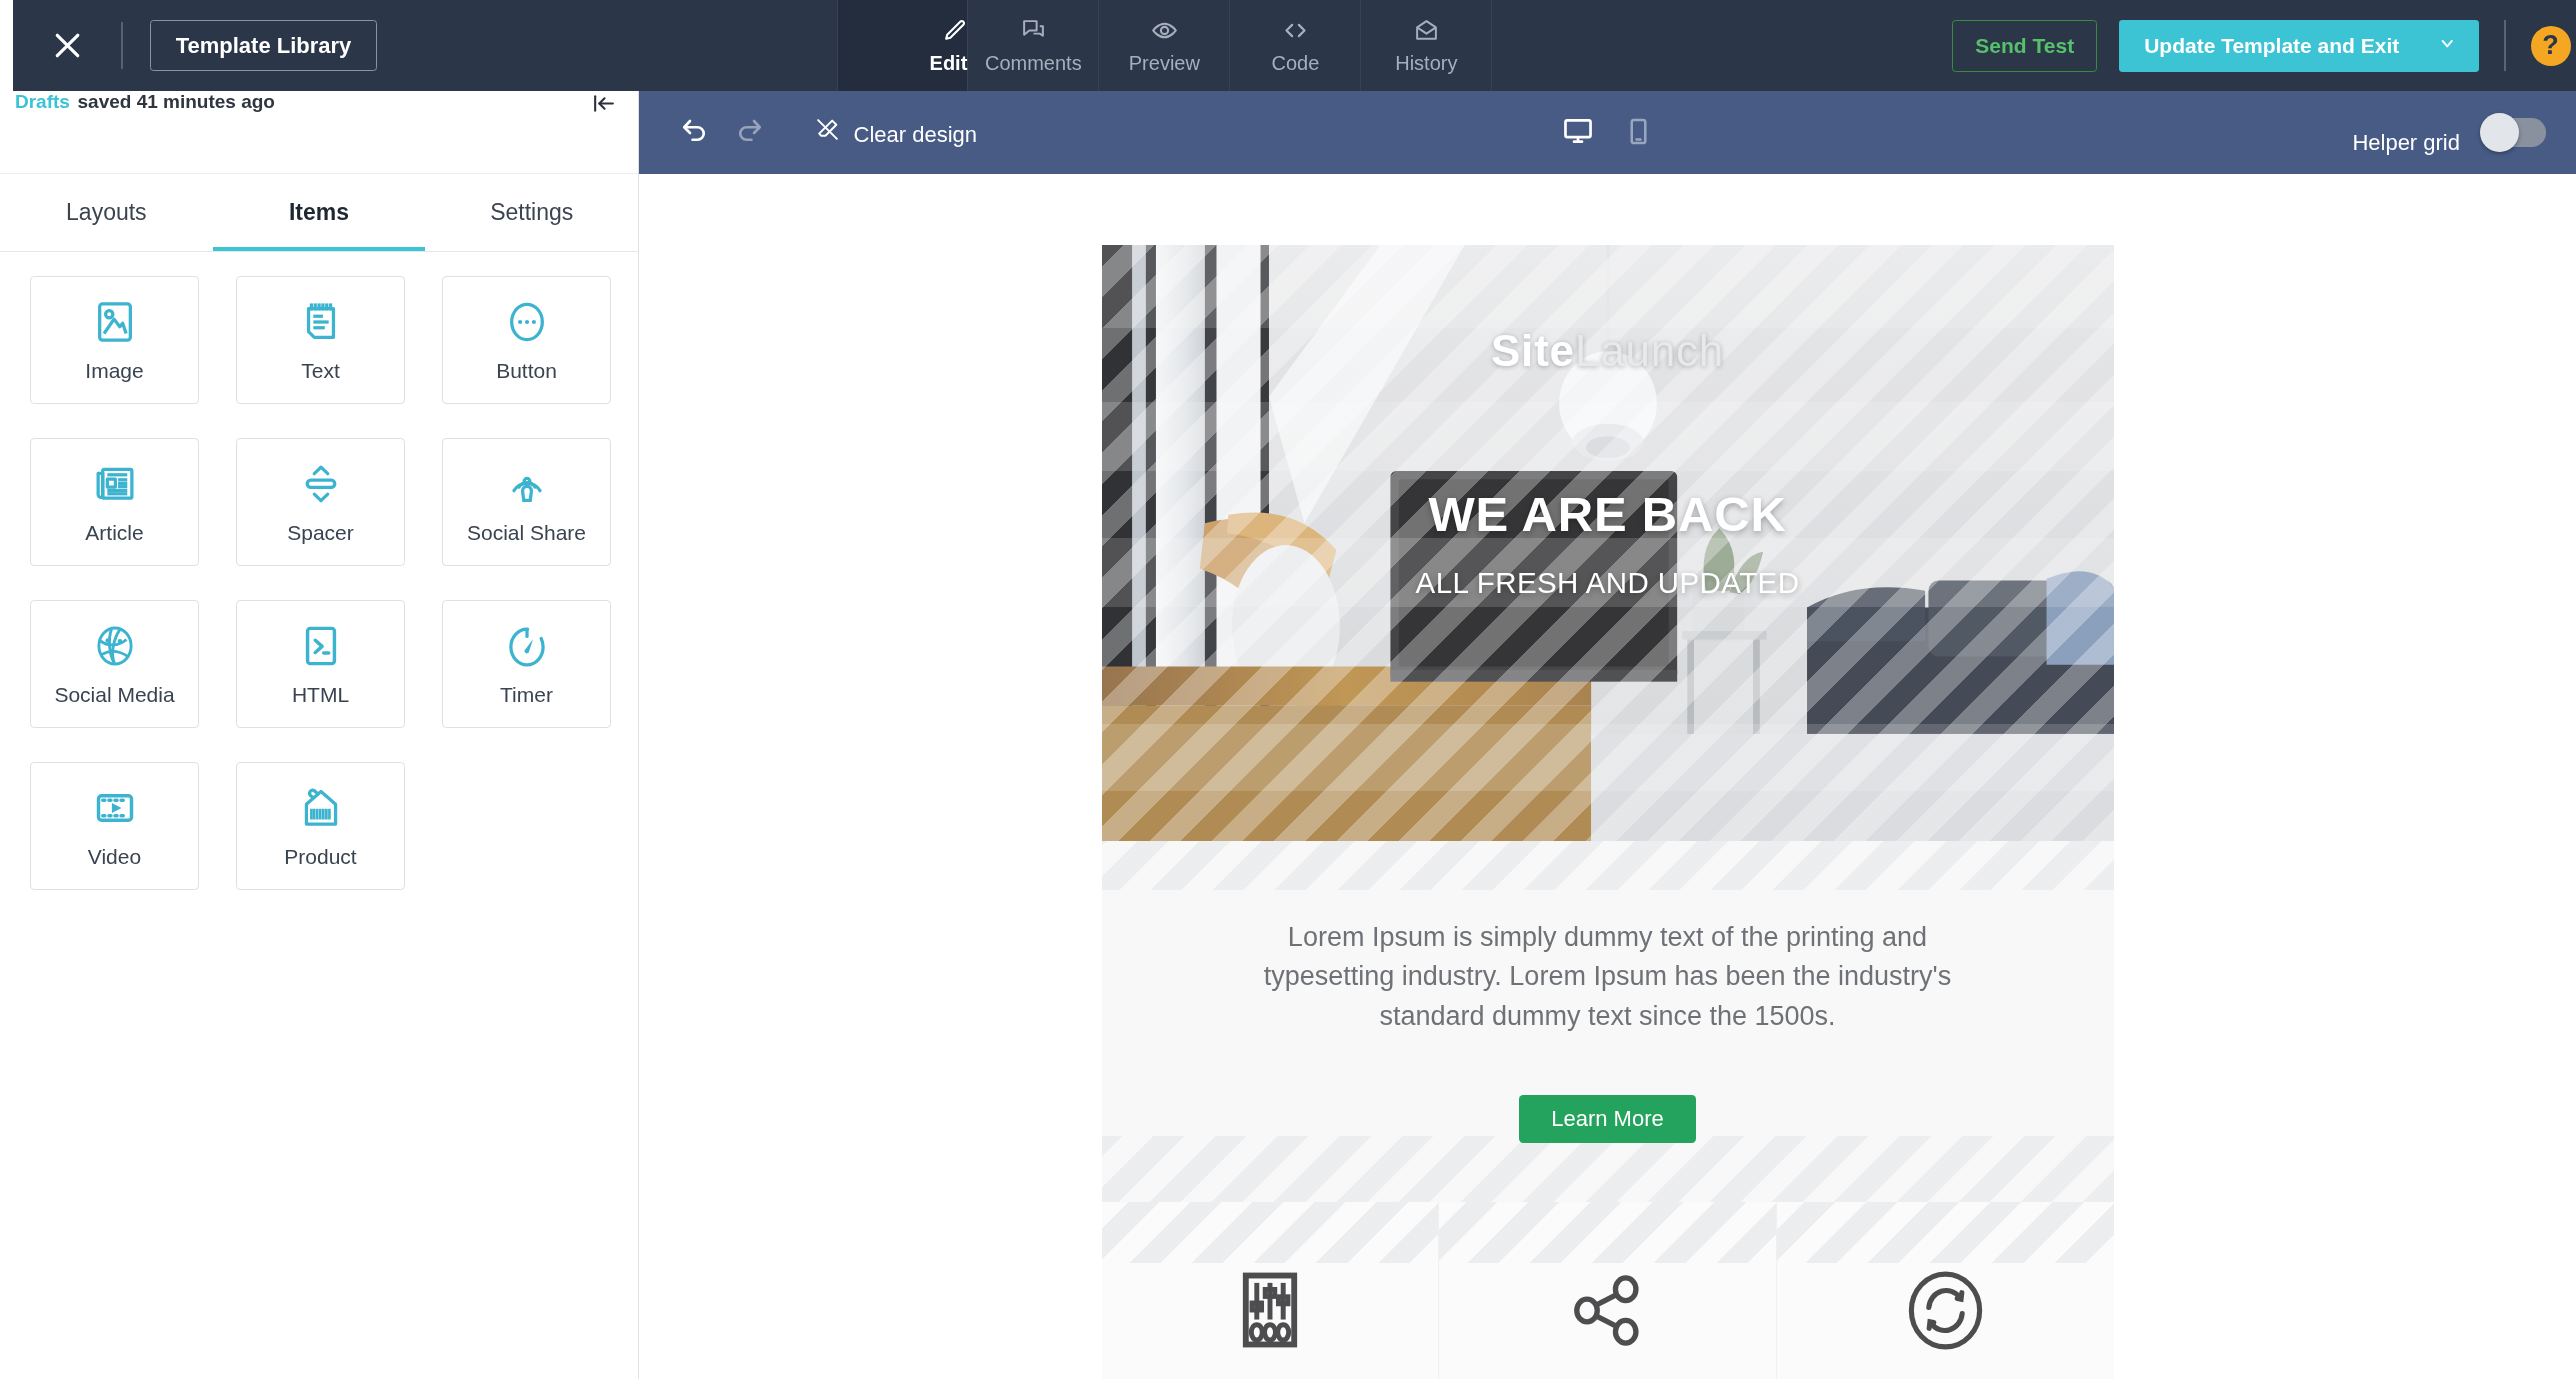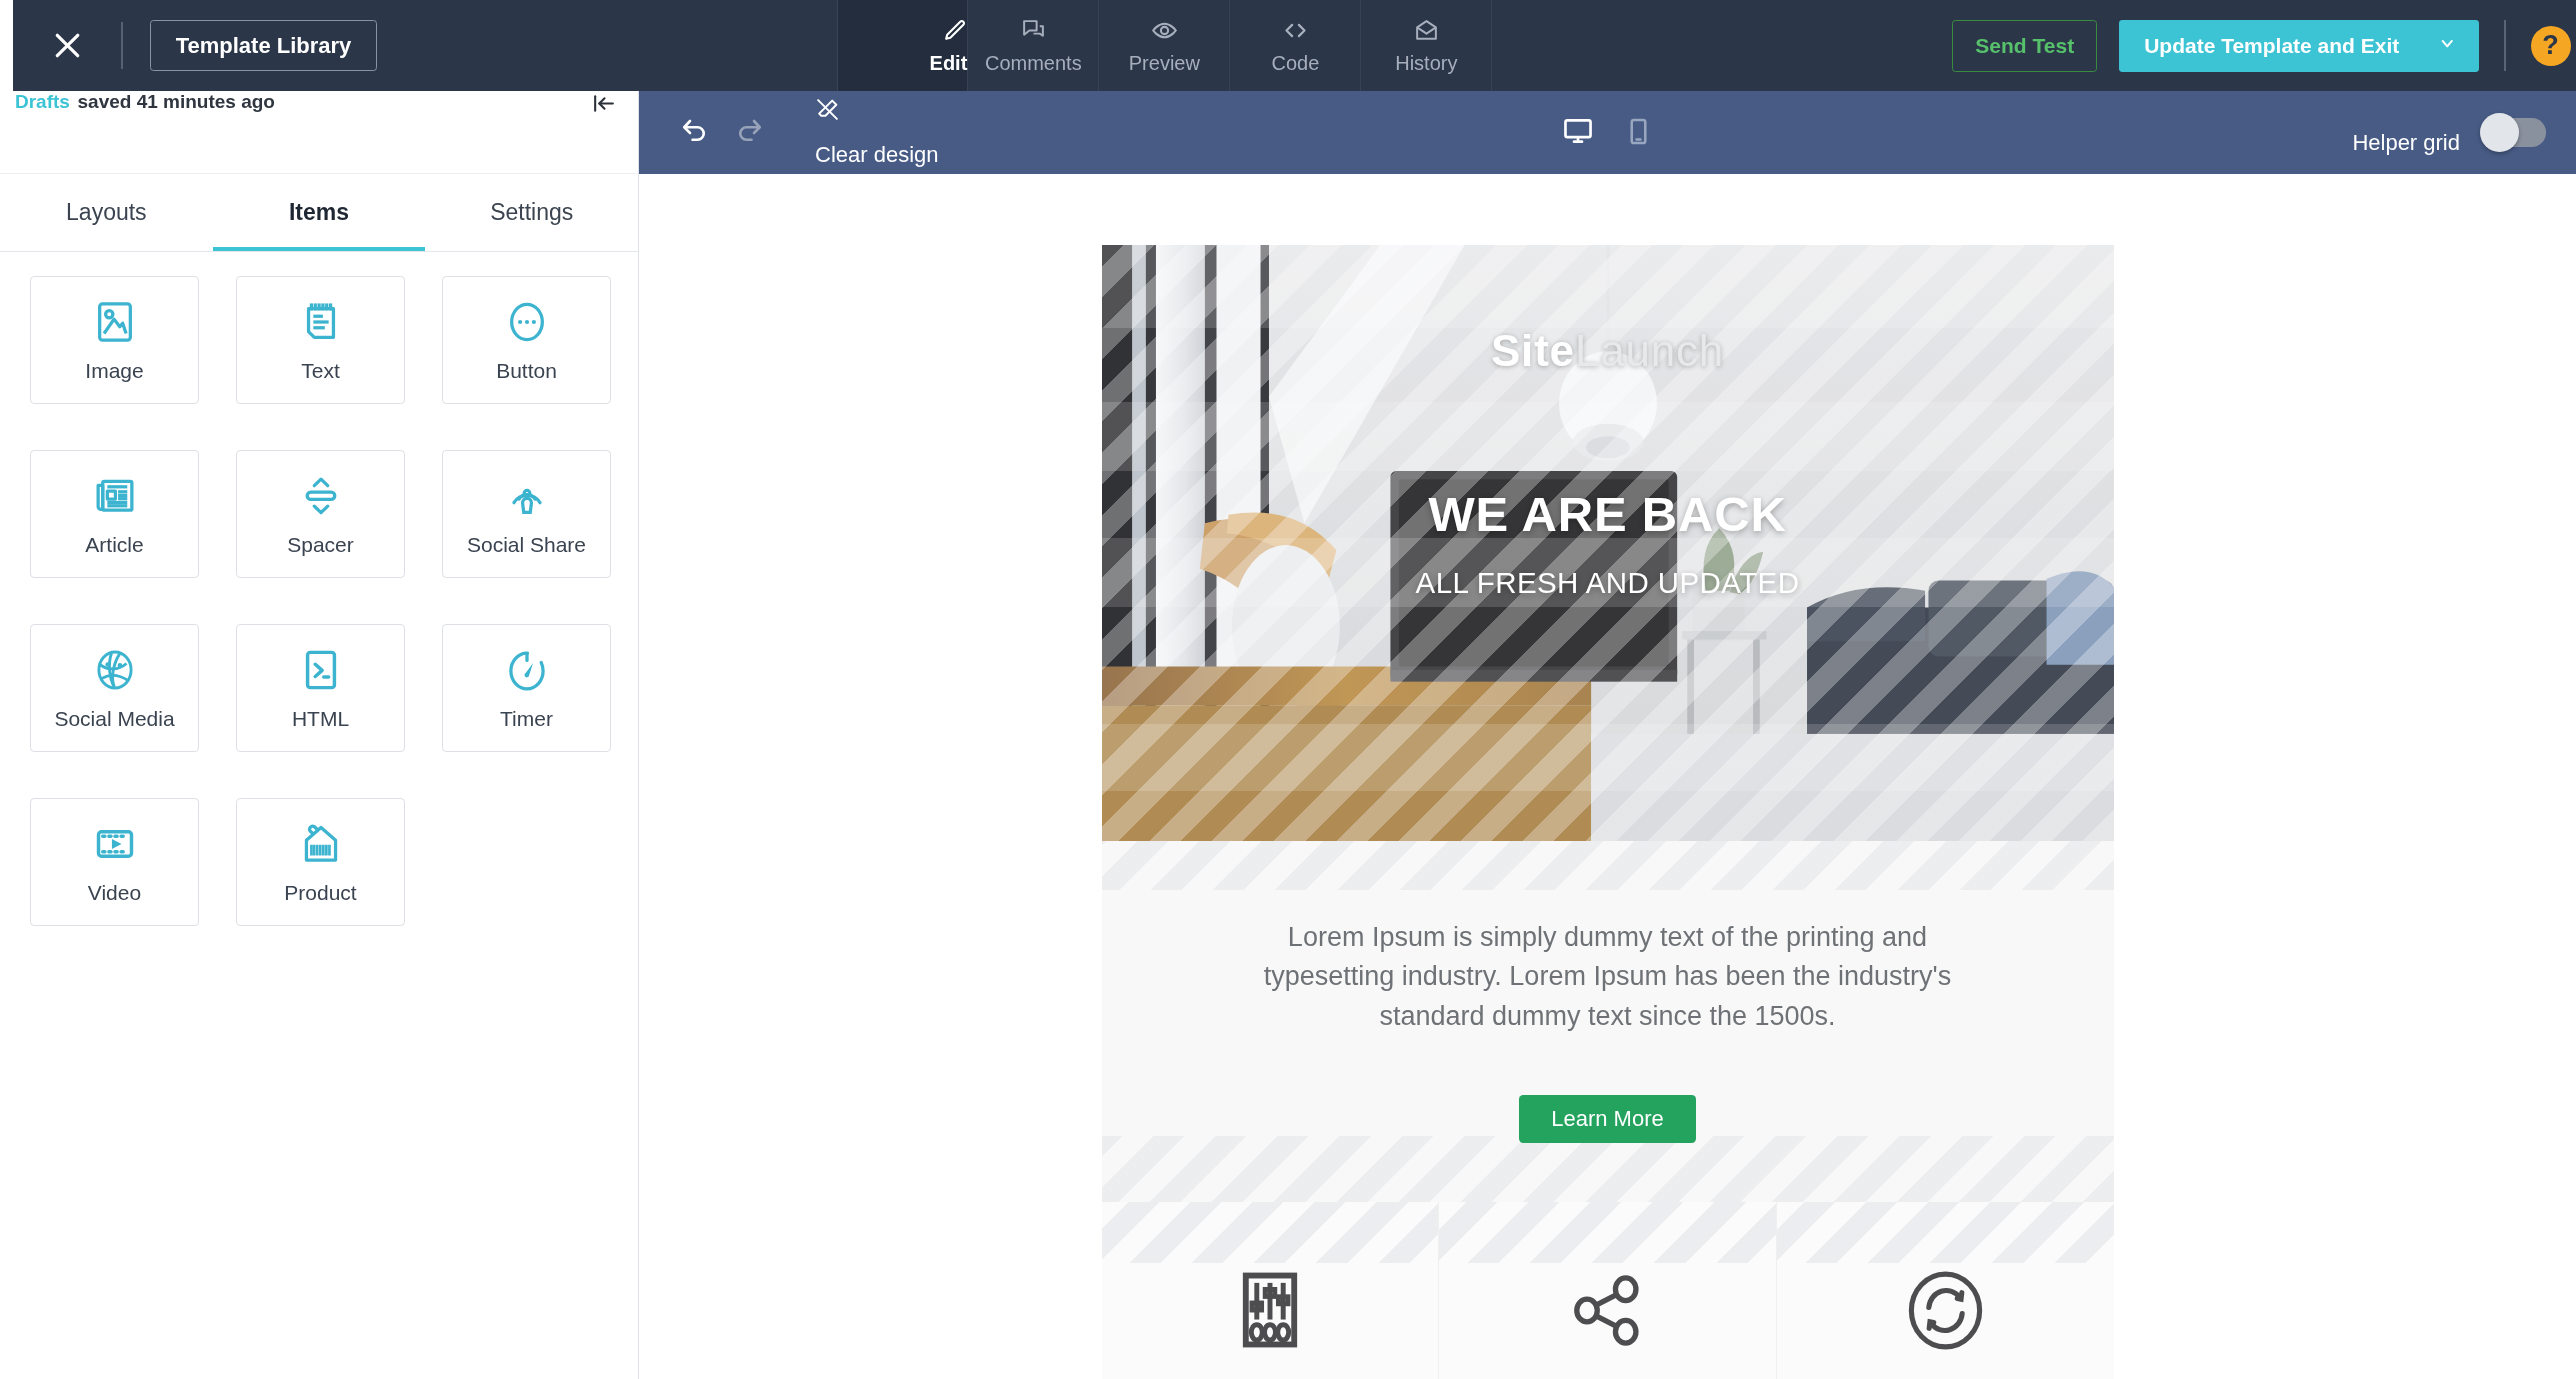--- a/index.html
+++ b/index.html
@@ -81,42 +81,42 @@
     flex: 1; display: flex; align-items: center; justify-content: center;
     font-size: 23px; color: #3b4450; cursor: pointer; position: relative;
   }
   .sb-tab.active { font-weight: bold; color: #1f2733; }
   .sb-tab.active::after {
     content: ''; position: absolute; bottom: 0; left: 50%;
     transform: translateX(-50%); width: 212px; height: 4.2px; background: #3cc3d4;
   }
 
   .items-grid {
-    padding: 23.6px 0 0 30px; display: flex; flex-wrap: wrap; gap: 46px 37px;
+    padding: 23.6px 0 0 30px; display: flex; flex-wrap: wrap; gap: 34px 37px;
     width: 639px;
   }
   .item-card {
     width: 169px; height: 128px; border: 0.8px solid #dcdfe4; border-radius: 4.2px;
     background: #fff; display: flex; flex-direction: column;
     align-items: center; justify-content: center; gap: 11.8px; cursor: pointer;
   }
   .item-card .ic { height: 52px; display:flex; align-items:center; justify-content:center; }
   .item-card .lbl { font-size: 21px; color: #3a4350; }
 
   
   .edtoolbar {
     position: absolute; top: 91px; left: 639px; width: 1937px; height: 83px;
     background: #475b85; display: flex; align-items: center;
   }
   .ed-icons { display: flex; align-items: center; gap: 0; padding-left: 29px; }
   .ed-ibtn { width: 54px; height: 54px; display:flex; align-items:center;
              justify-content:center; cursor:pointer; }
   .ed-clear {
-    display: flex; align-items: flex-start; gap: 13.5px; margin-left: 39px;
-    color: #ffffff; font-size: 22px; cursor: pointer; white-space: nowrap; flex-direction: column;
+    display: flex; align-items: flex-end; gap: 13.5px; margin-left: 39px;
+    color: #ffffff; font-size: 22px; cursor: pointer; white-space: nowrap;
   }
   .ed-devices {
     position: absolute; left: 0; right: 0; margin: 0 auto; width: 126px;
     display: flex; align-items: center; justify-content: center; gap: 30px;
   }
   .dev-btn { cursor: pointer; display: flex; }
   .ed-right {
     margin-left: auto; display: flex; align-items: center; gap: 22px;
     padding-right: 30px;
   }

